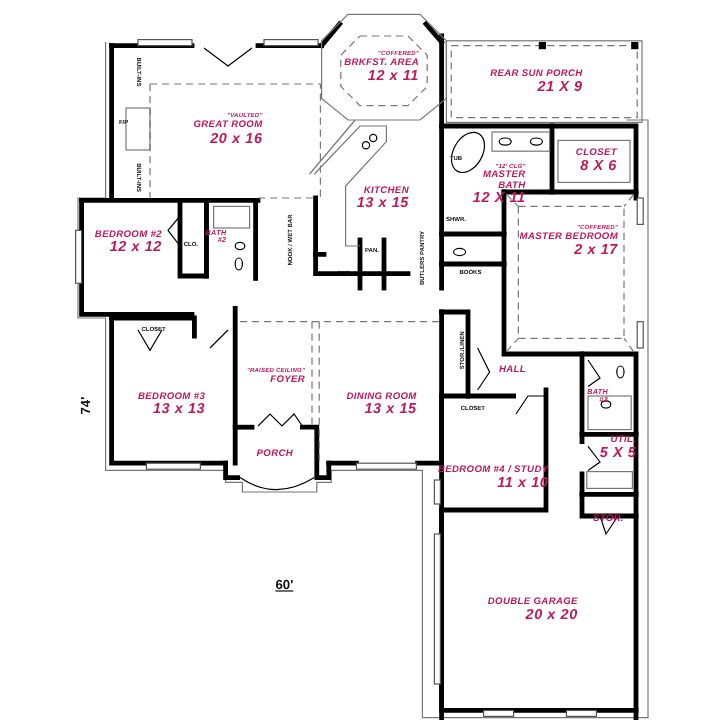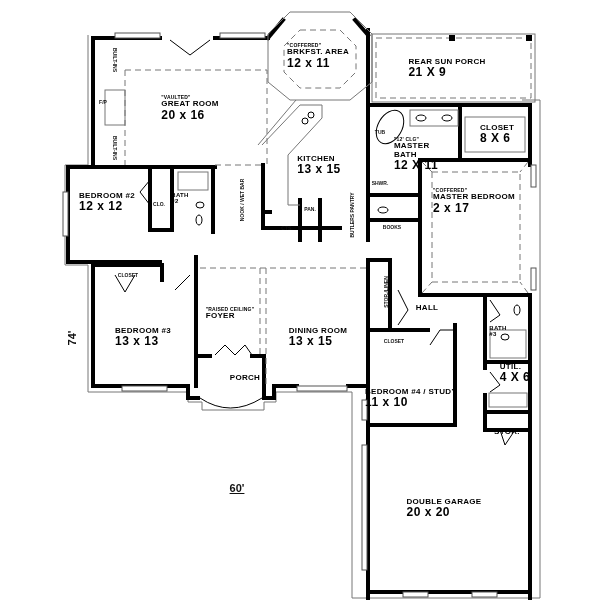--- a/index.html
+++ b/index.html
@@ -3,21 +3,21 @@
 <meta charset="utf-8">
 <style>
   html, body { margin:0; padding:0; background:#ffffff; }
   body { width:600px; height:600px; overflow:hidden; position:relative; font-family:"Liberation Sans", sans-serif; }
   svg { position:absolute; left:0; top:0; }
   .wall { stroke:#000; stroke-width:4; fill:none; stroke-linecap:square; }
   .thin { stroke:#000; stroke-width:1; fill:none; }
   .gray { stroke:#777; stroke-width:1; fill:none; }
   .dash { stroke:#777; stroke-width:1; fill:none; stroke-dasharray:6 4; }
   .win  { stroke:#555; stroke-width:1; fill:#fff; }
-  .lbl { position:absolute; text-align:left; color:#000000; font-weight:bold; line-height:1.05; white-space:nowrap; transform:translate(-50%,-50%); }
+  .lbl { position:absolute; text-align:right; color:#be185d; font-weight:bold; line-height:1.05; white-space:nowrap; transform:translate(-50%,-50%);font-style:italic; }
   .lbl .note { display:block; font-size:5px; letter-spacing:0.2px; }
   .lbl .name { display:block; font-size:8px; letter-spacing:0.3px; }
   .lbl .dim  { display:block; font-size:12px; letter-spacing:0.5px; }
   .lbl.small .name { font-size:6px; }
   .tiny { position:absolute; font-size:5px; font-weight:bold; color:#111; white-space:nowrap; transform:translate(-50%,-50%); }
   .vert { transform:translate(-50%,-50%) rotate(-90deg); }
   .overall { position:absolute; font-size:11px; font-weight:bold; color:#111; transform:translate(-50%,-50%); }
 </style>
 </head>
 <body>
@@ -212,41 +212,41 @@
 <div class="lbl" style="left:143px;top:337px;">
   <span class="name">BEDROOM #3</span>
   <span class="dim">13 x 13</span>
 </div>
 
 <div class="lbl" style="left:230px;top:314px;">
   <span class="note">"RAISED CEILING"</span>
   <span class="name">FOYER</span>
 </div>
 
-<div class="lbl" style="left:229px;top:378px;margin-left:16px;">
+<div class="lbl" style="left:229px;top:378px;">
   <span class="name">PORCH</span>
 </div>
 
 <div class="lbl" style="left:318px;top:337px;">
   <span class="name">DINING ROOM</span>
   <span class="dim">13 x 15</span>
 </div>
 
 <div class="lbl" style="left:427px;top:308px;">
   <span class="name">HALL</span>
 </div>
 
 <div class="lbl small" style="left:498px;top:331px;">
   <span class="name">BATH</span>
   <span class="name">#3</span>
 </div>
 
 <div class="lbl" style="left:515px;top:373px;">
   <span class="name">UTIL.</span>
-  <span class="dim">4 X 6</span>
+  <span class="dim">5 X 5</span>
 </div>
 
 <div class="lbl" style="left:507px;top:420px;margin-top:12px;">
   <span class="name">STOR.</span>
 </div>
 
 <div class="lbl" style="left:411px;top:398px;">
   <span class="name">BEDROOM #4 / STUDY</span>
   <span class="dim">11 x 10</span>
 </div>

